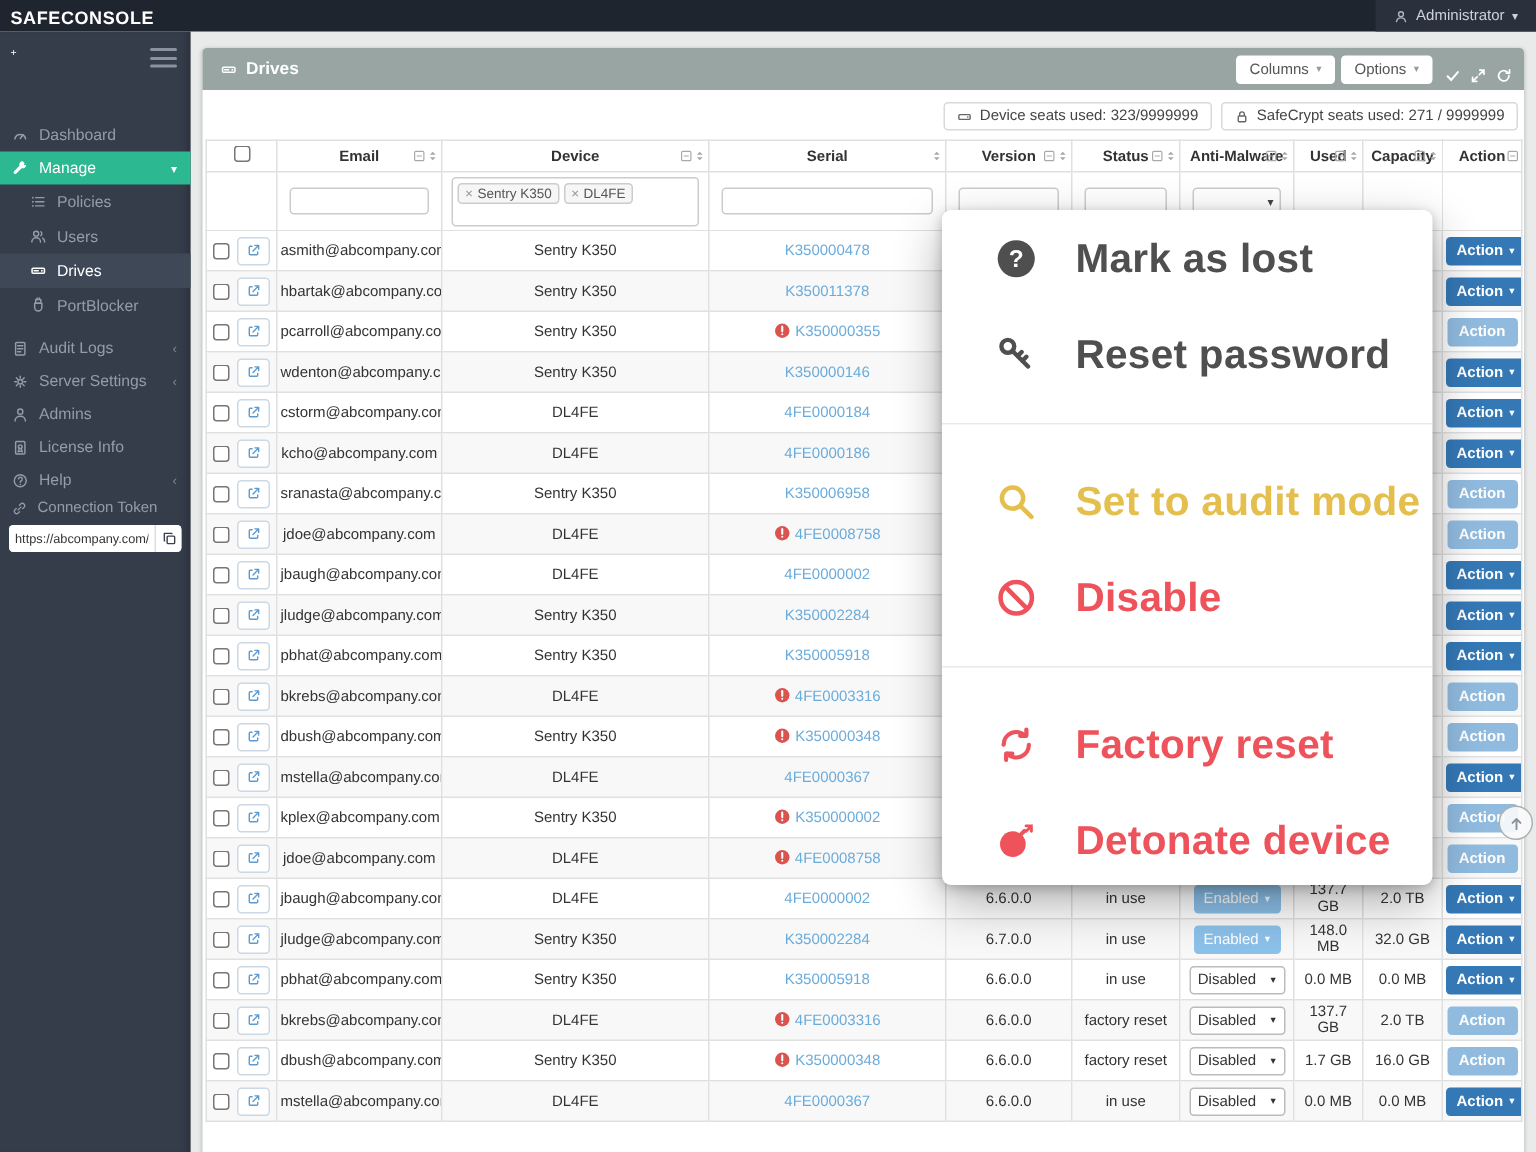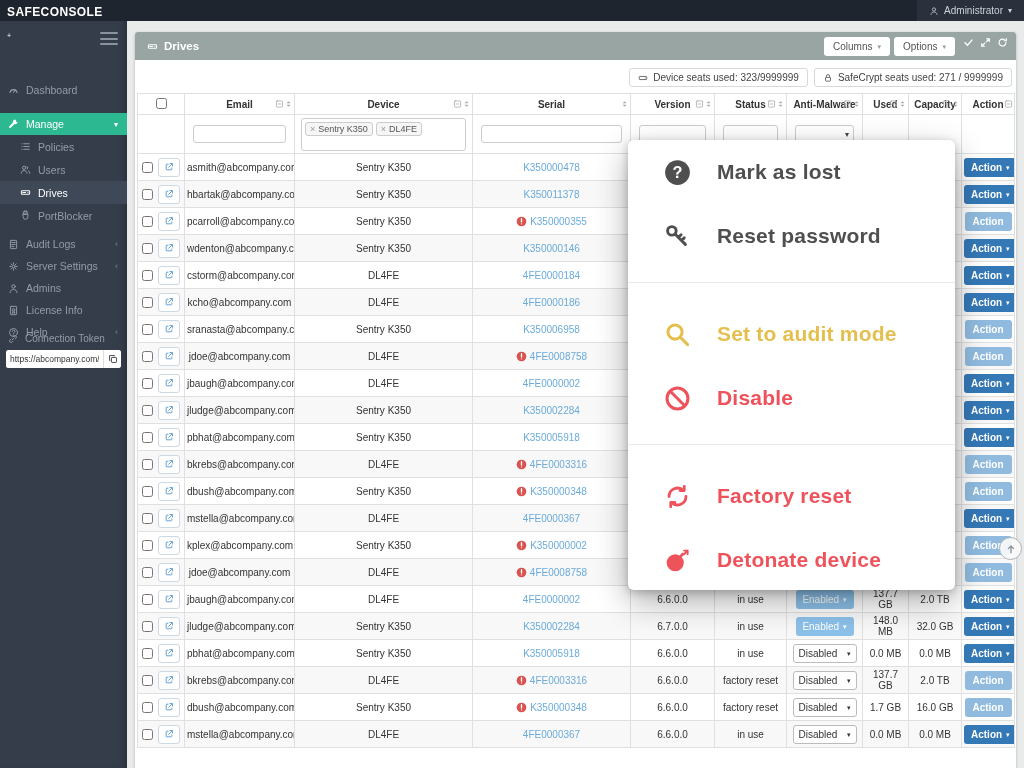--- a/index.html
+++ b/index.html
@@ -30,21 +30,21 @@
   .sidebar { position:absolute; left:0; top:21px; bottom:0; width:127px; background:#353d4b;
              z-index:29; box-shadow:inset -6px 0 8px -6px rgba(0,0,0,.35); }
   .hamburger { position:absolute; top:11px; right:9px; width:18px; height:13px;
                display:flex; flex-direction:column; justify-content:space-between; cursor:pointer; }
   .hamburger i { display:block; height:2px; background:#8a92a0; border-radius:1px; }
   .side-nav { position:absolute; top:58px; left:0; right:0; }
   .side-item { display:flex; align-items:center; gap:7px; height:22px; padding:0 8px;
                color:#949ca9; font-size:10.5px; cursor:pointer; position:relative;text-align:center; }
   .side-item .icon { width:11px; height:11px; flex:none; }
   .side-item.sub { padding-left:20px; height:23px; }
-  .side-item.active { background:#2cb890; color:#fff; margin-top:12px; }
+  .side-item.active { background:#2cb890; color:#fff; margin-top:0; }
   .side-item.selected { background:#3f4857; color:#fff; }
   .side-gap { height:6px; }
   .chev { position:absolute; right:9px; font-size:9px; color:#7d8592; }
   .side-item.active .chev { color:#fff; font-size:8px; }
   .conn-token { position:absolute; top:312px; left:0; right:0; }
   .conn-label { display:flex; gap:7px; align-items:center; padding:0 8px; color:#949ca9; font-size:10px; }
   .conn-label .icon { width:10px; height:10px; }
   .conn-input-group { display:flex; margin:6px 6px 0 6px; height:18px; background:#fff;
                       border-radius:3px; overflow:hidden; }
   .conn-input { flex:1; border:none; outline:none; font-size:8.5px; padding:0 4px; color:#333; min-width:0; }
@@ -53,21 +53,21 @@
   .copy-btn .icon { width:10px; height:10px; }
 
   
   .main { position:absolute; left:127px; top:21px; right:0; bottom:0; background:#e9eaea; }
   .panel { position:absolute; left:8px; top:11px; width:881px; bottom:0; background:#fff;
            box-shadow:0 1px 3px rgba(0,0,0,.25); border-radius:3px 3px 0 0; }
   .panel-header { height:28px; background:#98a5a2; border-radius:3px 3px 0 0;
                   display:flex; align-items:center; justify-content:space-between; padding:0 8px 0 12px; }
   .panel-title { display:flex; align-items:center; gap:6px; color:#fff; font-size:11.5px; font-weight:bold; }
   .panel-title .icon { width:11px; height:11px; }
-  .panel-actions { display:flex; align-items:flex-start; }
+  .panel-actions { display:flex; align-items:flex-end; }
   .hdr-btn { height:19px; background:#fff; border:none; border-radius:3px; font-size:10px; color:#555;
              padding:0 9px; display:flex; align-items:center; gap:5px; cursor:pointer; margin-left:4px;
              font-family:inherit; }
   .hdr-btn .caret { font-size:7px; color:#999; }
   .hdr-icons { display:flex; align-items:center; gap:6px; margin-left:8px; color:#fff; }
   .hdr-icons .icon { width:11px; height:11px; cursor:pointer; }
   .badges-row { display:flex; justify-content:flex-end; gap:6px; padding:8px 4px 6px 4px; }
   .badge { display:flex; align-items:center; gap:5px; border:1px solid #d9d9d9; border-radius:3px;
            padding:3px 8px; font-size:10px; color:#444; background:#fff; }
   .badge .icon { width:10px; height:10px; color:#666; }
@@ -115,21 +115,21 @@
                padding:0 5px; cursor:pointer; }
   .am-select .caret { font-size:7px; color:#333; }
 
   
   .context-menu { position:absolute; left:628px; top:140px; width:327px; height:450px; background:#fff;
                   border-radius:6px; z-index:50;
                   box-shadow:0 12px 32px rgba(0,0,0,.32), 0 2px 8px rgba(0,0,0,.22); }
   .menu-item { position:absolute; left:0; right:0; display:flex; align-items:center; gap:26px;
                padding-left:36px; height:52px; cursor:pointer; }
   .menu-item .icon { width:27px; height:27px; flex:none; }
-  .menu-label { font-size:21px; font-weight:bold; letter-spacing:.2px; white-space:nowrap; }
+  .menu-label { font-size:27px; font-weight:bold; letter-spacing:.2px; white-space:nowrap; }
   .menu-divider { position:absolute; left:0; right:0; height:1px; background:#e9e9e9; }
 
   
   .scroll-top { position:absolute; left:999px; top:537px; width:23px; height:23px; border-radius:50%;
                 border:1px solid #a9b2b8; color:#8a939b; background:rgba(250,250,250,.92);
                 display:flex; align-items:center; justify-content:center; cursor:pointer; z-index:60; padding:0; }
   .scroll-top .icon { width:12px; height:12px; }
 </style>
 </head>
 <body>

